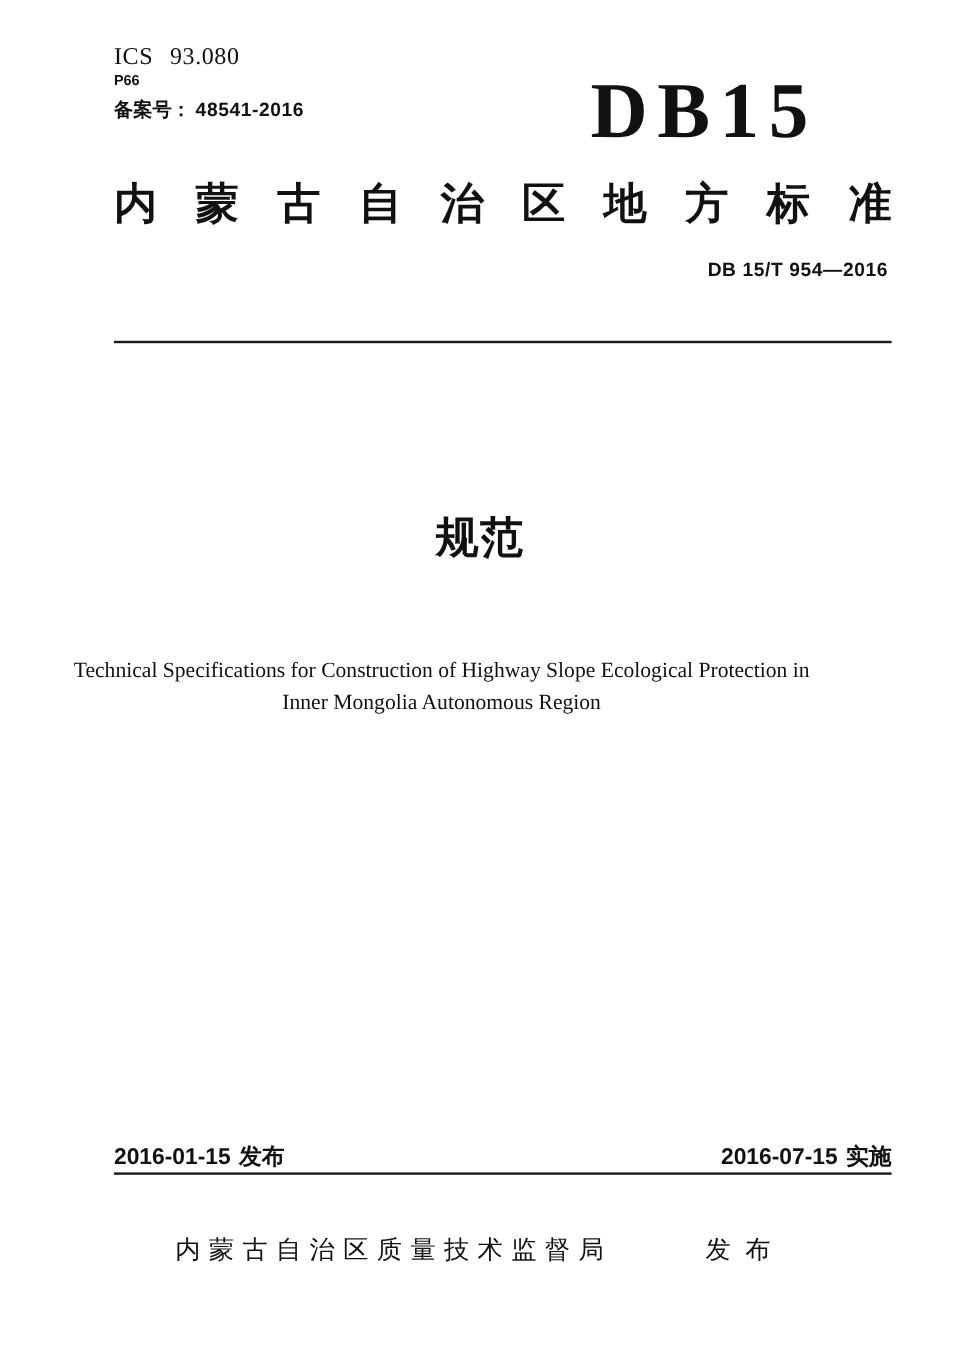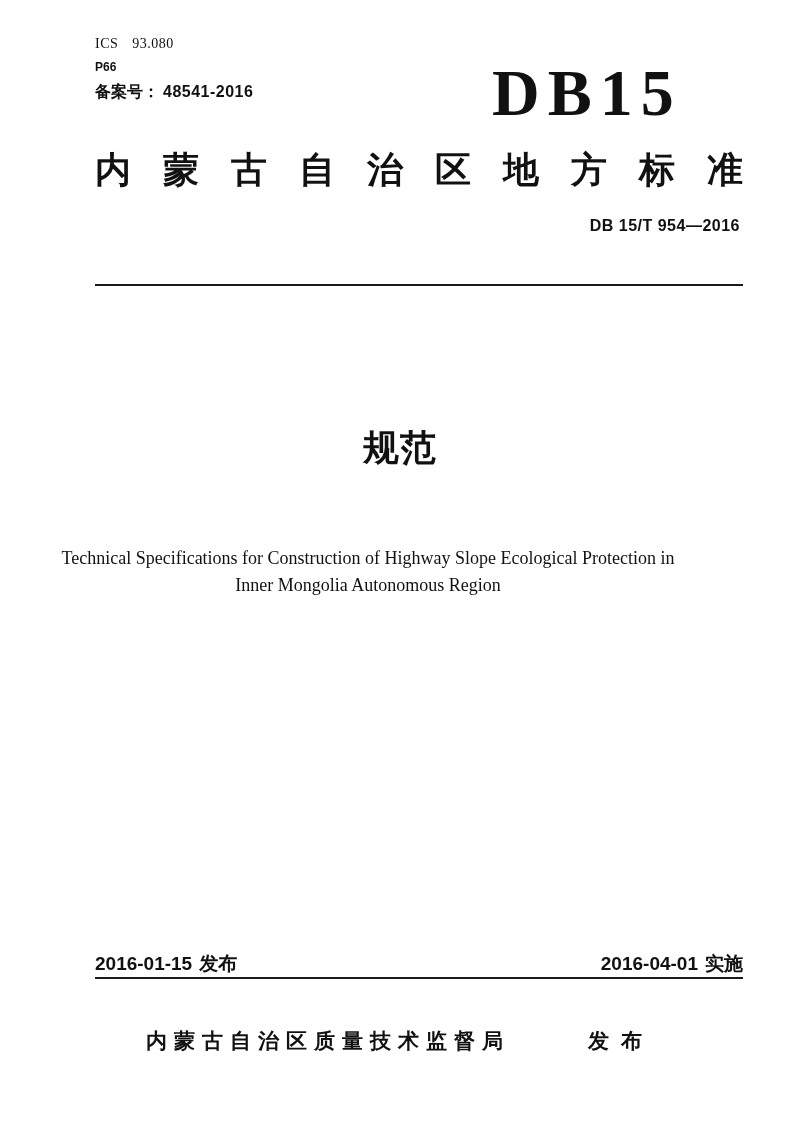--- a/index.html
+++ b/index.html
@@ -10,21 +10,21 @@
     margin: 0 auto;
     background: #ffffff;
     color: #111111;
     font-family: "Liberation Sans", "DejaVu Sans", sans-serif;
     overflow: hidden;
   }
   
   .ics-line {
     position: absolute; left: 95px; top: 36px;
     font-family: "Liberation Serif", "DejaVu Serif", serif;
-    font-size: 14px; letter-spacing: 0.5px; white-space: nowrap;
+    font-size: 20px; letter-spacing: 0.5px; white-space: nowrap;
   }
   .ics-line .ics-value { margin-left: 14px; }
   .pclass-line {
     position: absolute; left: 95px; top: 60px;
     font-size: 12px; font-weight: bold; white-space: nowrap;
   }
   .record-line {
     position: absolute; left: 95px; top: 82px;
     font-size: 16px; font-weight: bold; white-space: nowrap;
   }
@@ -70,21 +70,21 @@
   .dates-row {
     position: absolute; left: 95px; top: 951px; width: 648px;
     display: flex; justify-content: space-between;
     font-size: 19px; font-weight: bold; white-space: nowrap;
   }
   .date-label { margin-left: 7px; }
   
   .issuer-row {
     position: absolute; left: 0; top: 1027px; width: 800px;
     display: flex; justify-content: center; align-items: baseline;
-    font-size: 21px; font-weight: bold; white-space: nowrap;
+    font-size: 21px; font-weight: normal; white-space: nowrap;
   }
   .issuer-name { letter-spacing: 7px; }
   .publish-label { margin-left: 78px; letter-spacing: 12px; }
 </style>
 </head>
 <body>
 
 <div class="page">
 
   <div class="ics-line">
@@ -121,21 +121,21 @@
   <div class="title-en">
     <div>Technical Specifications for Construction of Highway Slope Ecological Protection in</div>
     <div>Inner Mongolia Autonomous Region</div>
   </div>
 
   <div class="dates-row">
     <div>
       <span>2016-01-15</span><span class="date-label">发布</span>
     </div>
     <div>
-      <span>2016-04-01</span><span class="date-label">实施</span>
+      <span>2016-07-15</span><span class="date-label">实施</span>
     </div>
   </div>
 
   <div class="rule rule-bottom"></div>
 
   <div class="issuer-row">
     <span class="issuer-name">内蒙古自治区质量技术监督局</span>
     <span class="publish-label">发布</span>
   </div>
 

